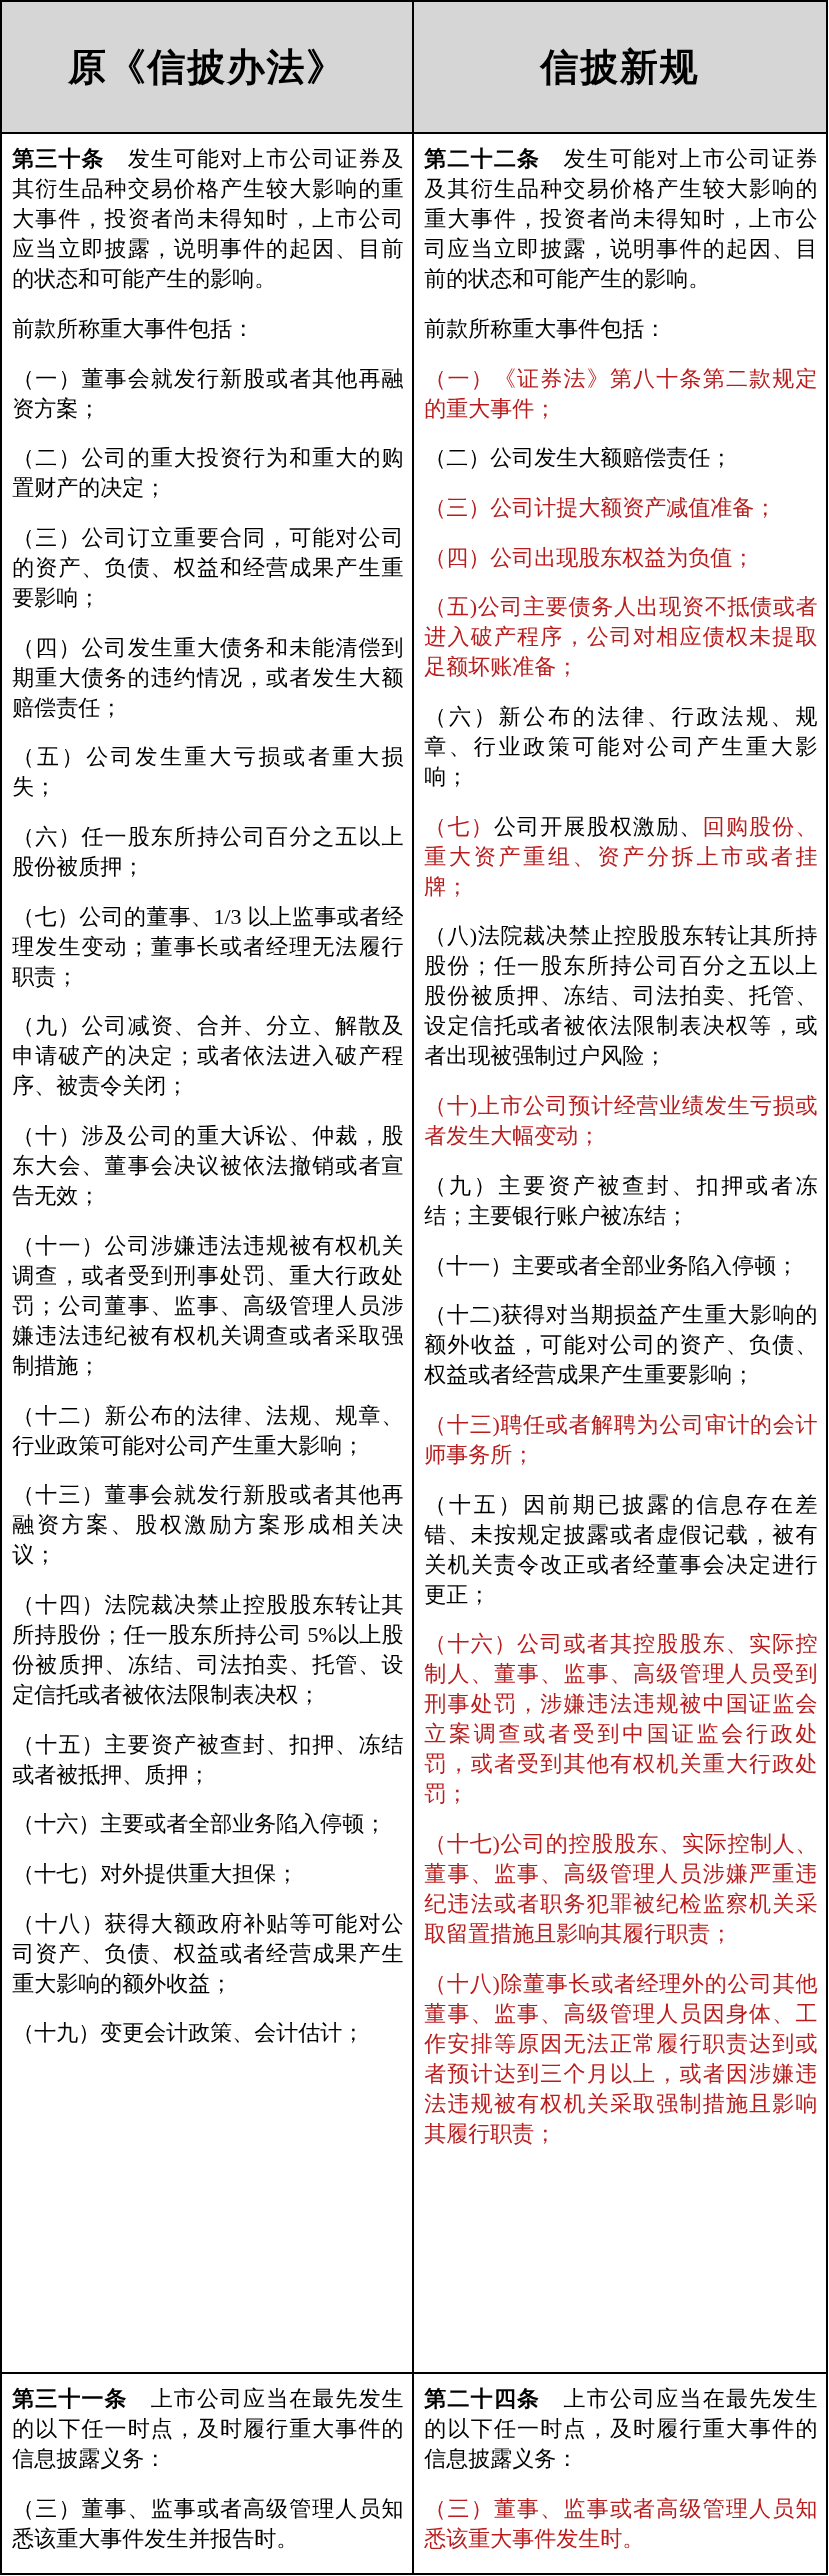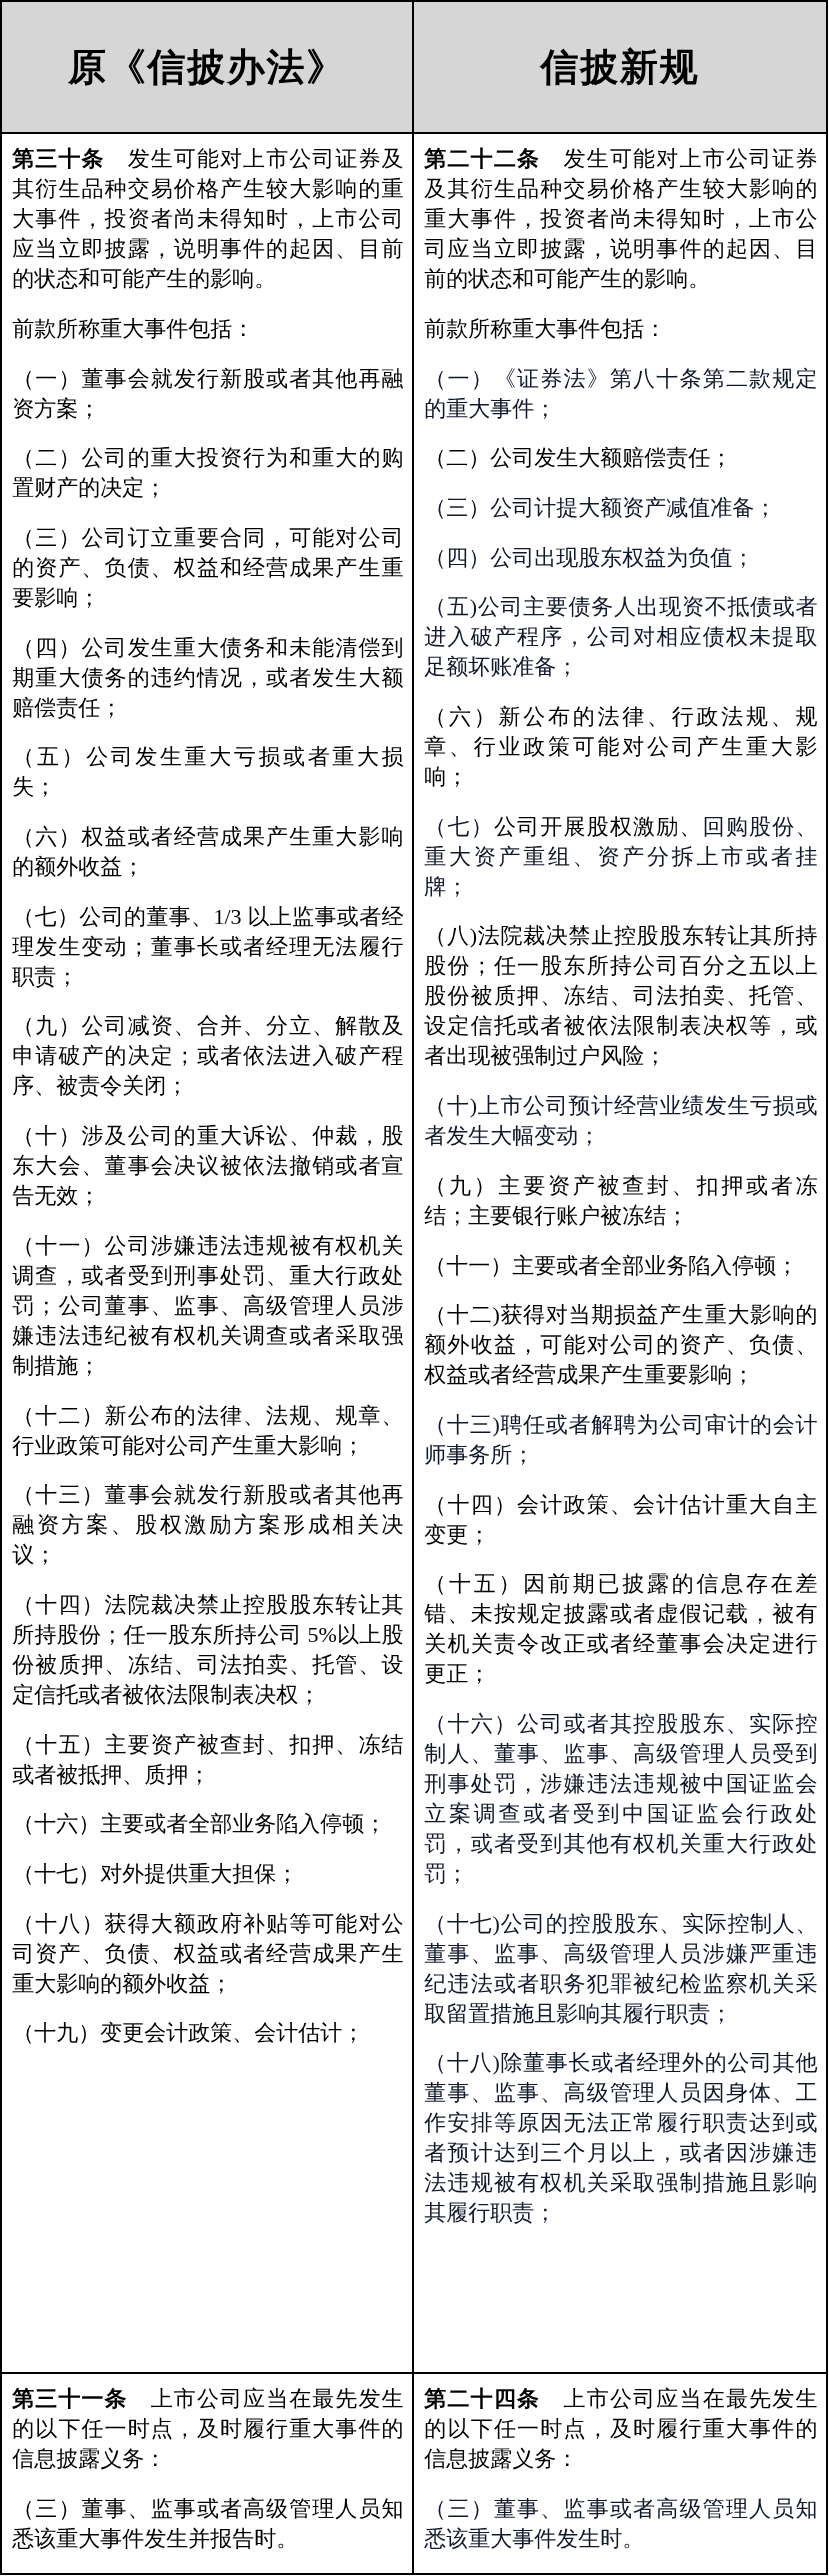--- a/index.html
+++ b/index.html
@@ -49,38 +49,38 @@
     font-size: 22px;
     line-height: 30px;
     vertical-align: top;
   }
   .para {
     margin: 0 0 19.7px 0;
     text-align: justify;
     text-justify: inter-character;
   }
   .para span.bold { font-weight: bold; }
-  .para span.red { color: #0f172a; }
+  .para span.red { color: #b91c1c; }
 </style>
 </head>
 <body>
 
 <div class="doc-table">
   <div class="cell header-cell">原《信披办法》</div>
   <div class="cell header-cell last-col">信披新规</div>
 
   <div class="cell body-cell">
       <p class="para"><span class="bold">第三十条</span><span>　发生可能对上市公司证券及其衍生品种交易价格产生较大影响的重大事件，投资者尚未得知时，上市公司应当立即披露，说明事件的起因、目前的状态和可能产生的影响。</span></p>
       <p class="para"><span>前款所称重大事件包括：</span></p>
       <p class="para"><span>（一）董事会就发行新股或者其他再融资方案；</span></p>
       <p class="para"><span>（二）公司的重大投资行为和重大的购置财产的决定；</span></p>
       <p class="para"><span>（三）公司订立重要合同，可能对公司的资产、负债、权益和经营成果产生重要影响；</span></p>
       <p class="para"><span>（四）公司发生重大债务和未能清偿到期重大债务的违约情况，或者发生大额赔偿责任；</span></p>
       <p class="para"><span>（五）公司发生重大亏损或者重大损失；</span></p>
-      <p class="para"><span>（六）权益或者经营成果产生重大影响的额外收益；</span></p>
+      <p class="para"><span>（六）任一股东所持公司百分之五以上股份被质押；</span></p>
       <p class="para"><span>（七）公司的董事、1/3 以上监事或者经理发生变动；董事长或者经理无法履行职责；</span></p>
       <p class="para"><span>（九）公司减资、合并、分立、解散及申请破产的决定；或者依法进入破产程序、被责令关闭；</span></p>
       <p class="para"><span>（十）涉及公司的重大诉讼、仲裁，股东大会、董事会决议被依法撤销或者宣告无效；</span></p>
       <p class="para"><span>（十一）公司涉嫌违法违规被有权机关调查，或者受到刑事处罚、重大行政处罚；公司董事、监事、高级管理人员涉嫌违法违纪被有权机关调查或者采取强制措施；</span></p>
       <p class="para"><span>（十二）新公布的法律、法规、规章、行业政策可能对公司产生重大影响；</span></p>
       <p class="para"><span>（十三）董事会就发行新股或者其他再融资方案、股权激励方案形成相关决议；</span></p>
       <p class="para"><span>（十四）法院裁决禁止控股股东转让其所持股份；任一股东所持公司 5%以上股份被质押、冻结、司法拍卖、托管、设定信托或者被依法限制表决权；</span></p>
       <p class="para"><span>（十五）主要资产被查封、扣押、冻结或者被抵押、质押；</span></p>
       <p class="para"><span>（十六）主要或者全部业务陷入停顿；</span></p>
       <p class="para"><span>（十七）对外提供重大担保；</span></p>
@@ -96,21 +96,20 @@
       <p class="para"><span class="red">（四）公司出现股东权益为负值；</span></p>
       <p class="para"><span class="red">（五)公司主要债务人出现资不抵债或者进入破产程序，公司对相应债权未提取足额坏账准备；</span></p>
       <p class="para"><span>（六）新公布的法律、行政法规、规章、行业政策可能对公司产生重大影响；</span></p>
       <p class="para"><span class="red">（七）</span><span>公司开展股权激励、</span><span class="red">回购股份、重大资产重组、资产分拆上市或者挂牌；</span></p>
       <p class="para"><span>（八)法院裁决禁止控股股东转让其所持股份；任一股东所持公司百分之五以上股份被质押、冻结、司法拍卖、托管、设定信托或者被依法限制表决权等，或者出现被强制过户风险；</span></p>
       <p class="para"><span class="red">（十)上市公司预计经营业绩发生亏损或者发生大幅变动；</span></p>
       <p class="para"><span>（九）主要资产被查封、扣押或者冻结；主要银行账户被冻结；</span></p>
       <p class="para"><span>（十一）主要或者全部业务陷入停顿；</span></p>
       <p class="para"><span>（十二)获得对当期损益产生重大影响的额外收益，可能对公司的资产、负债、权益或者经营成果产生重要影响；</span></p>
       <p class="para"><span class="red">（十三)聘任或者解聘为公司审计的会计师事务所；</span></p>
-      <p class="para"><span>（十四）会计政策、会计估计重大自主变更；</span></p>
       <p class="para"><span>（十五）因前期已披露的信息存在差错、未按规定披露或者虚假记载，被有关机关责令改正或者经董事会决定进行更正；</span></p>
       <p class="para"><span class="red">（十六）公司或者其控股股东、实际控制人、董事、监事、高级管理人员受到刑事处罚，涉嫌违法违规被中国证监会立案调查或者受到中国证监会行政处罚，或者受到其他有权机关重大行政处罚；</span></p>
       <p class="para"><span class="red">（十七)公司的控股股东、实际控制人、董事、监事、高级管理人员涉嫌严重违纪违法或者职务犯罪被纪检监察机关采取留置措施且影响其履行职责；</span></p>
       <p class="para"><span class="red">（十八)除董事长或者经理外的公司其他董事、监事、高级管理人员因身体、工作安排等原因无法正常履行职责达到或者预计达到三个月以上，或者因涉嫌违法违规被有权机关采取强制措施且影响其履行职责；</span></p>
     </div>
 
   <div class="cell body-cell last-row">
       <p class="para"><span class="bold">第三十一条</span><span>　上市公司应当在最先发生的以下任一时点，及时履行重大事件的信息披露义务：</span></p>
       <p class="para"><span>（三）董事、监事或者高级管理人员知悉该重大事件发生并报告时。</span></p>
     </div>

